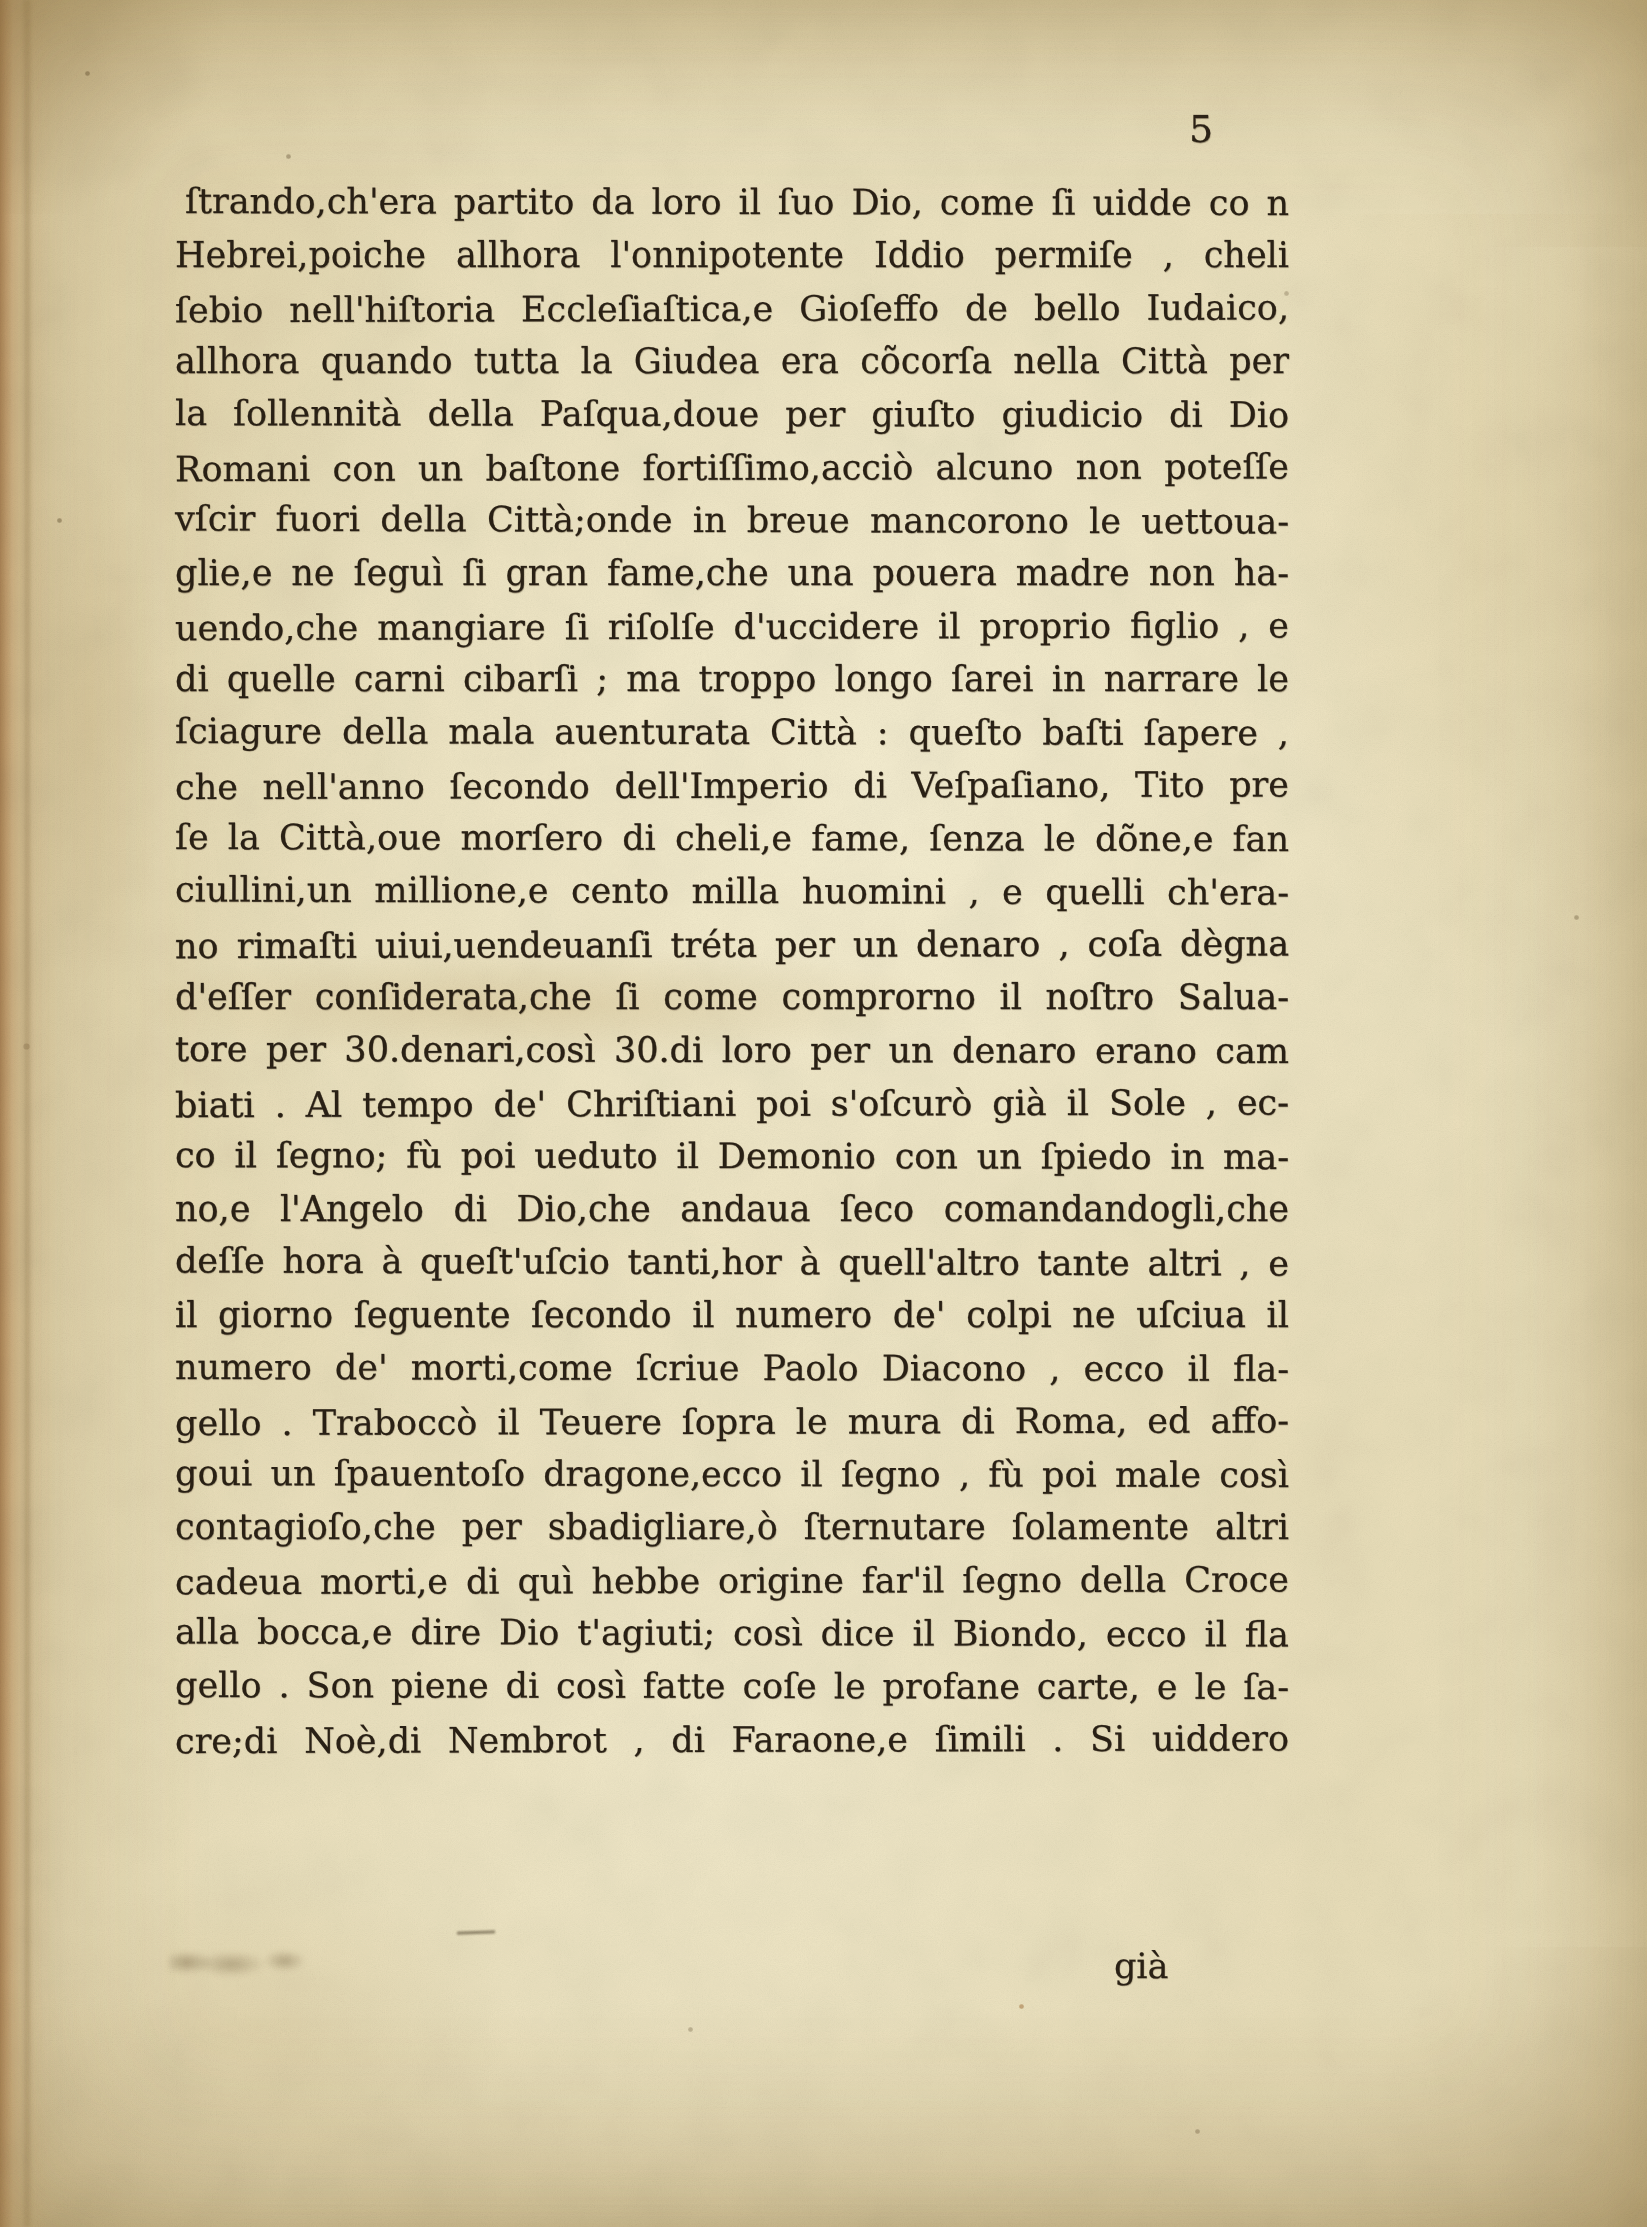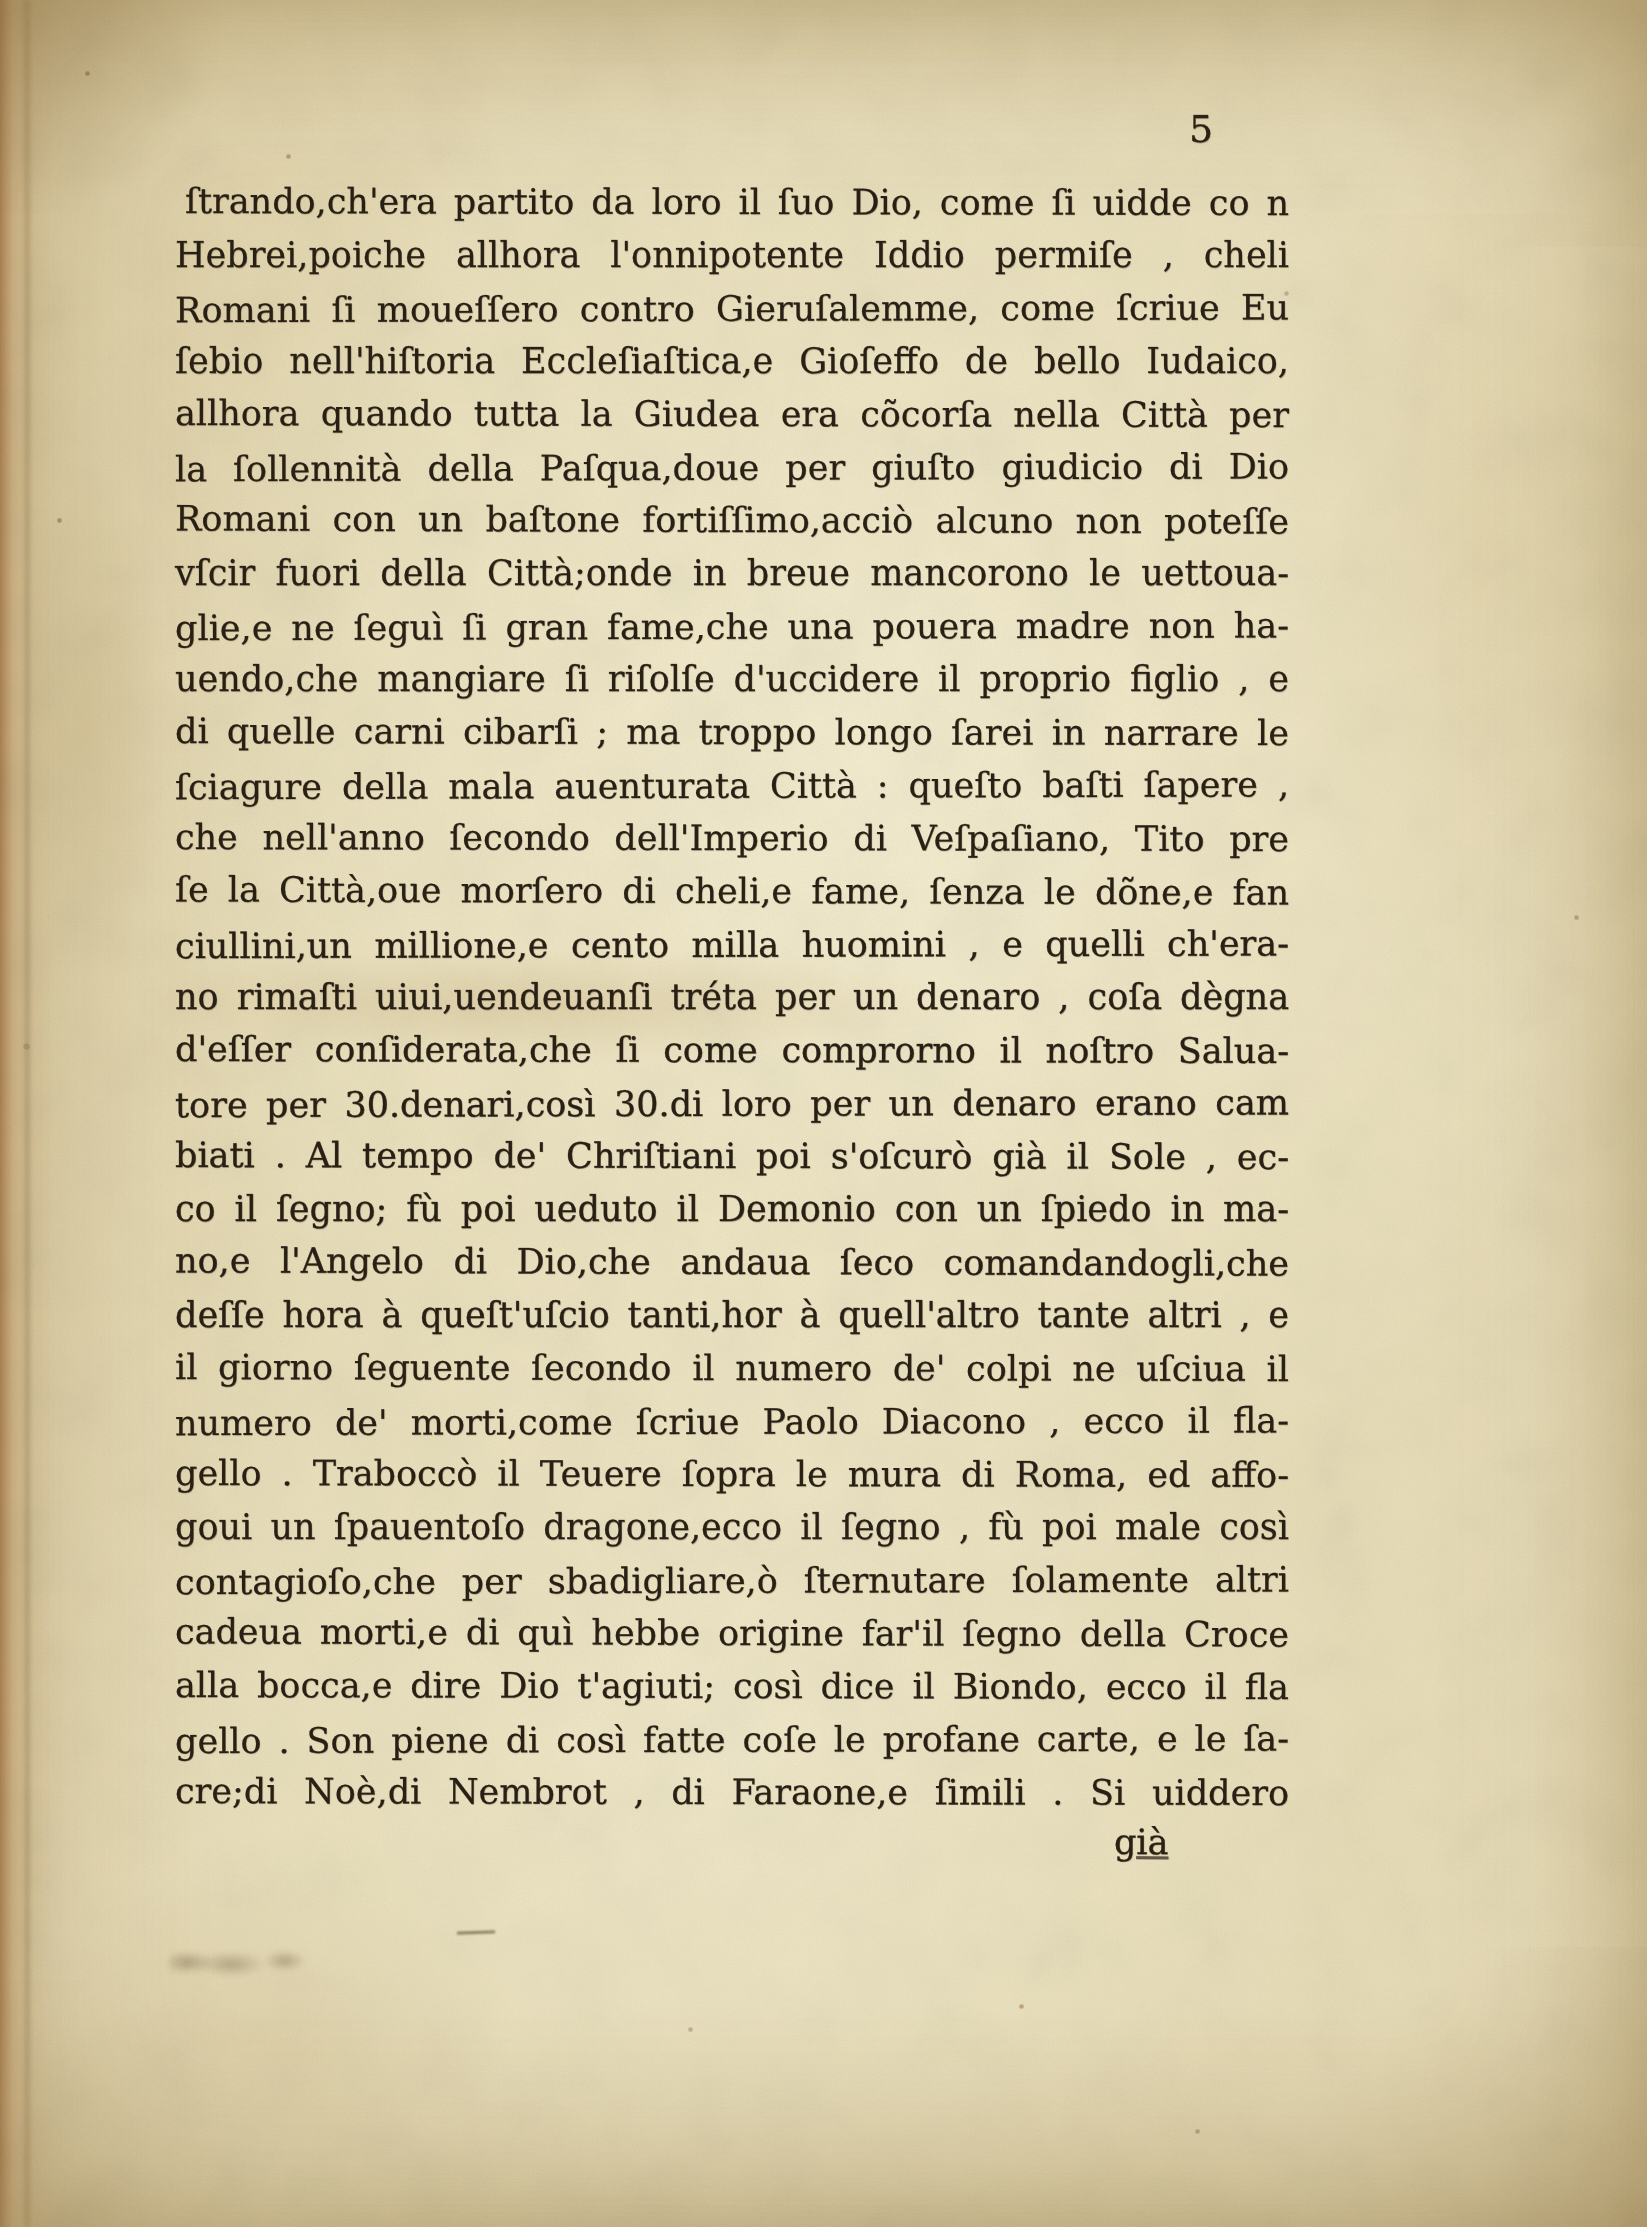--- a/index.html
+++ b/index.html
@@ -108,44 +108,42 @@
   .text-line{
     text-align:justify;text-align-last:justify;
     white-space:normal;height:53px;overflow:visible;
   }
   .text-line:first-child{text-indent:10px;}
   .text-line:nth-child(odd){transform:rotate(0.10deg);}
   .text-line:nth-child(3n){transform:rotate(-0.14deg) translateY(0.8px);}
   .text-line:nth-child(7n){transform:rotate(0.16deg);}
   .text-line:nth-child(n+15):nth-child(-n+22){-webkit-text-stroke-width:0.5px;}
   .catchword{
-    position:absolute;left:1114px;top:1822px;
+    position:absolute;left:1114px;top:1946px;
     font-size:35px;color:var(--ink,#2a2115);
     -webkit-text-stroke:0.3px rgba(42,33,21,0.55);
     text-shadow:0.5px 0.7px 0.8px rgba(60,45,25,0.38);
     transform:rotate(0.3deg);
-    text-decoration:underline;
   }
 </style>
 </head>
 <body>
 
 <div class="scan">
 
   <div class="stain-band"></div>
   <div class="stain-margin"></div>
   <div class="stain-right"></div>
   <div class="stain-bottom"></div>
 
   <div class="page-number">5</div>
 
   <div class="text-block">
     <div class="text-line">ſtrando,ch'era partito da loro il ſuo Dio, come ſi uidde co n</div>
     <div class="text-line">Hebrei,poiche allhora l'onnipotente Iddio permiſe , cheli</div>
-    <div class="text-line">Romani ſi moueſſero contro Gieruſalemme, come ſcriue Eu</div>
     <div class="text-line">ſebio nell'hiſtoria Eccleſiaſtica,e Gioſeffo de bello Iudaico,</div>
     <div class="text-line">allhora quando tutta la Giudea era cõcorſa nella Città per</div>
     <div class="text-line">la ſollennità della Paſqua,doue per giuſto giudicio di Dio</div>
     <div class="text-line">Romani con un baſtone fortiſſimo,acciò alcuno non poteſſe</div>
     <div class="text-line">vſcir fuori della Città;onde in breue mancorono le uettoua-</div>
     <div class="text-line">glie,e ne ſeguì ſi gran fame,che una pouera madre non ha-</div>
     <div class="text-line">uendo,che mangiare ſi riſolſe d'uccidere il proprio figlio , e</div>
     <div class="text-line">di quelle carni cibarſi ; ma troppo longo ſarei in narrare le</div>
     <div class="text-line">ſciagure della mala auenturata Città : queſto baſti ſapere ,</div>
     <div class="text-line">che nell'anno ſecondo dell'Imperio di Veſpaſiano, Tito pre</div>

